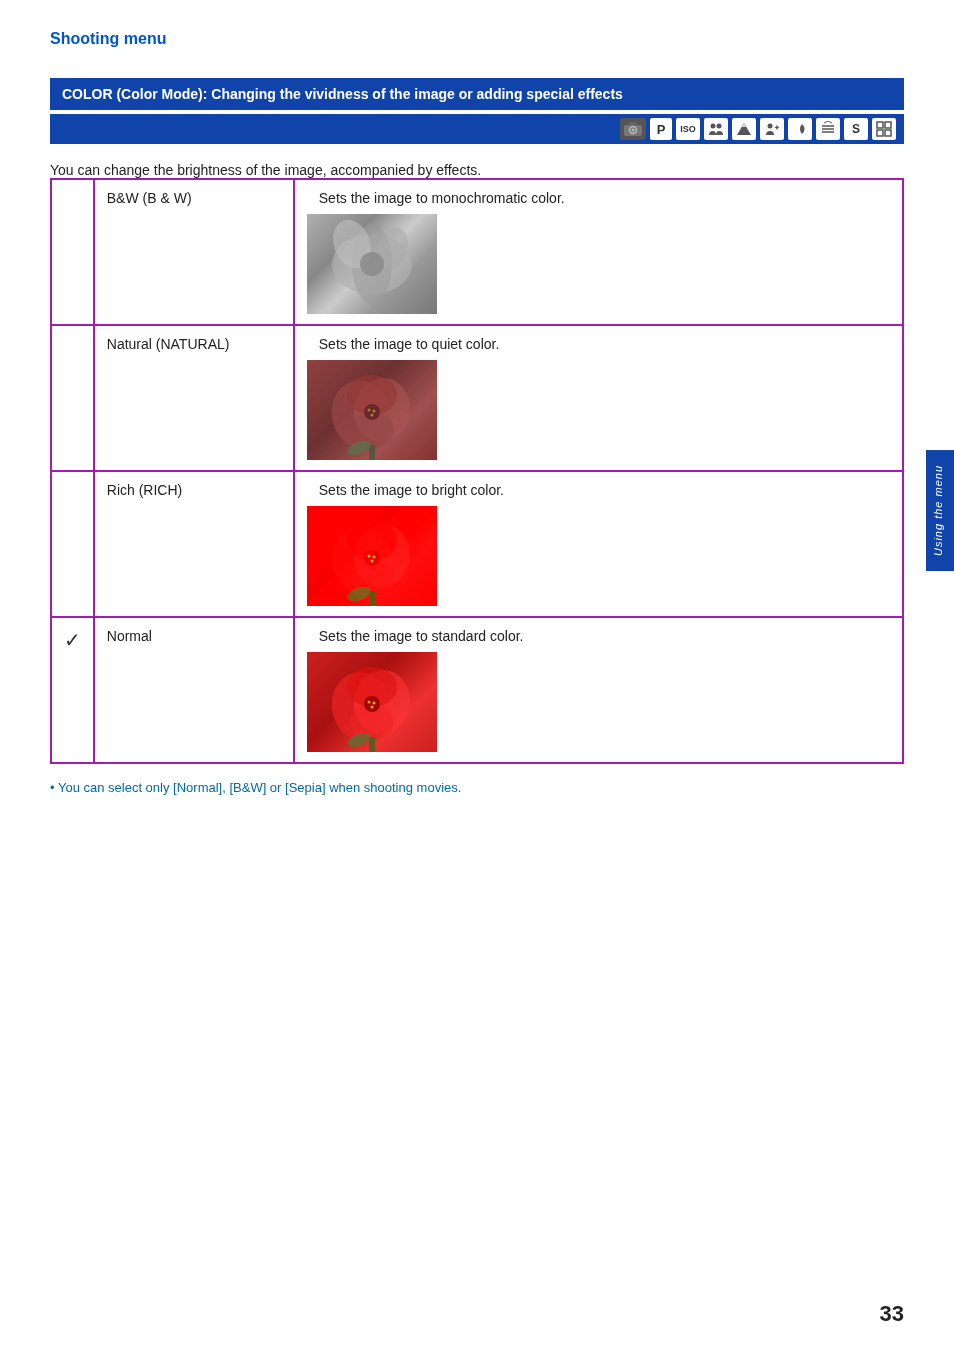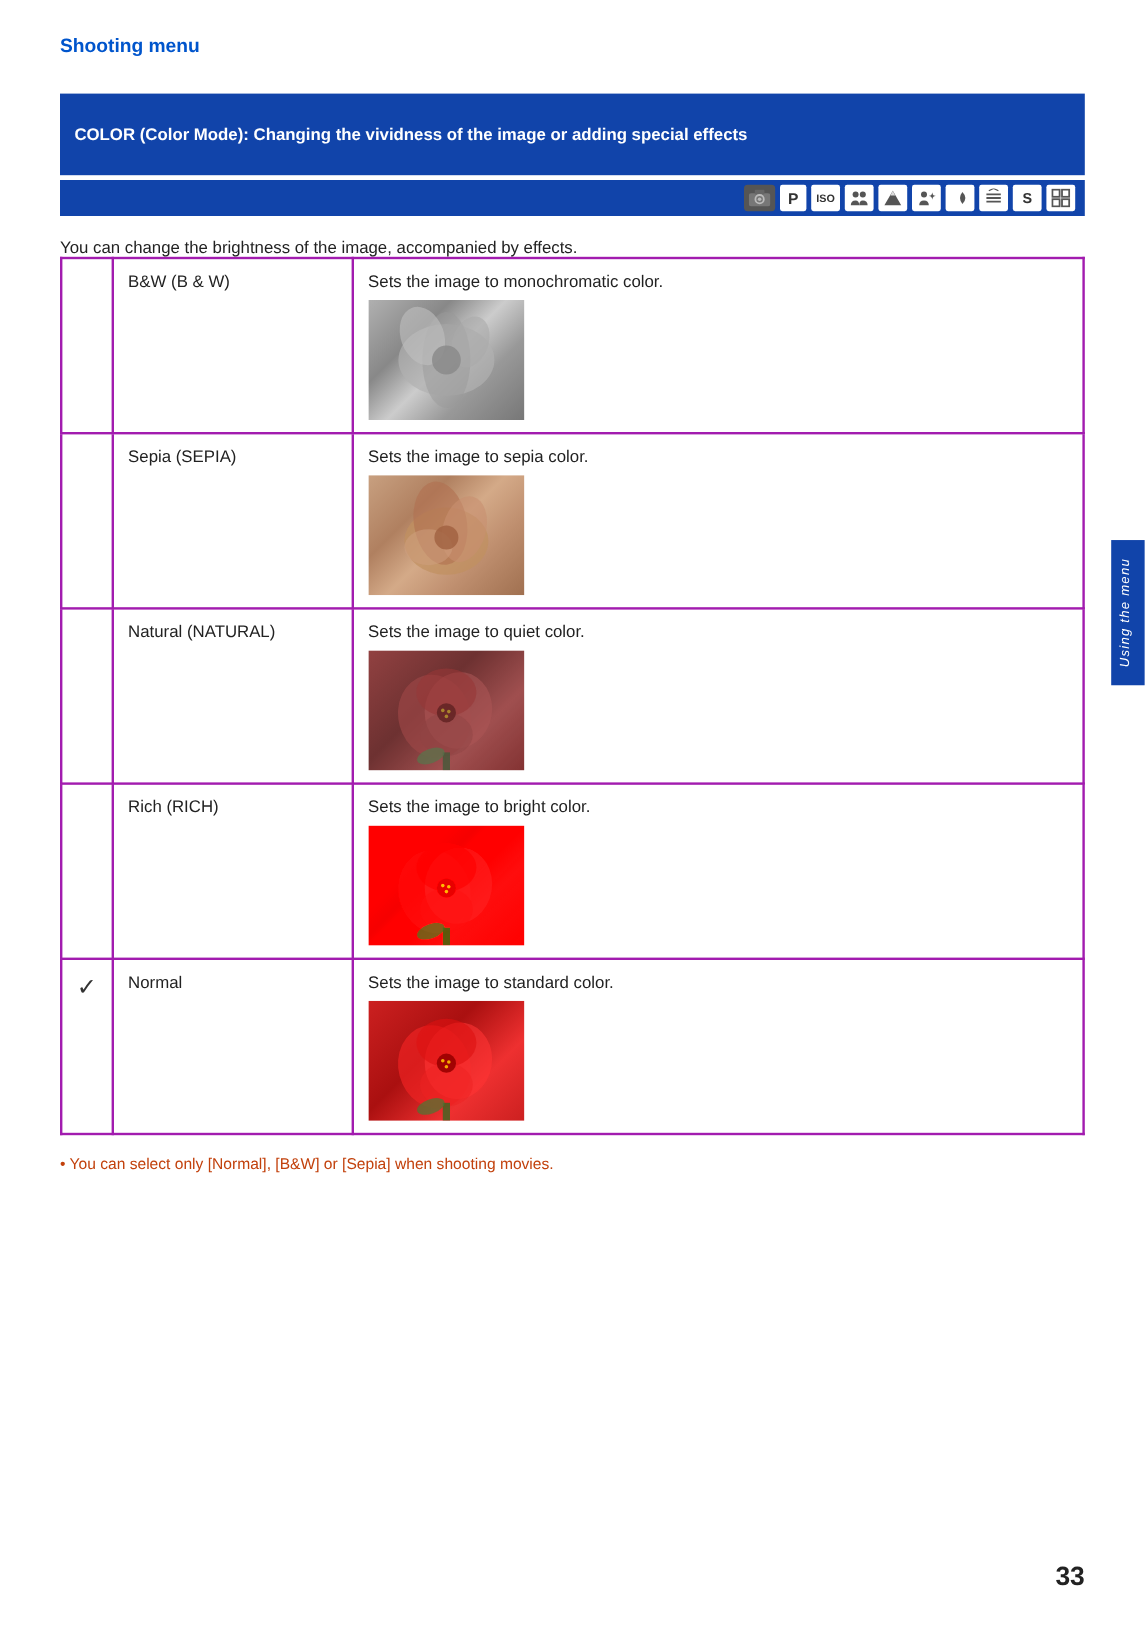--- a/index.html
+++ b/index.html
@@ -40,21 +40,21 @@
       font-weight: bold;
       color: #222;
     }
 
     
     .title-bar {
       background-color: #1144aa;
       color: #fff;
       font-weight: bold;
       font-size: 14px;
-      padding: 26px 12px;
+      padding: 8px 12px;
       margin-bottom: 4px;
     }
 
     
     .icons-bar {
       display: flex;
       justify-content: flex-end;
       align-items: center;
       background-color: #1144aa;
       padding: 4px 8px;
@@ -132,20 +132,21 @@
       padding-top: 12px;
     }
 
     .col-desc {
       font-size: 14px;
       vertical-align: top;
     }
 
     .desc-text {
       margin-bottom: 8px;
+      margin-left: 12px;
     }
 
     
     .img-placeholder {
       width: 130px;
       height: 100px;
       overflow: hidden;
       position: relative;
       margin-top: 6px;
     }
@@ -209,21 +210,21 @@
       transform: rotate(180deg);
       padding: 15px 6px;
       letter-spacing: 1px;
       font-style: italic;
     }
 
     
     .footer-note {
       font-size: 13px;
       margin-top: 16px;
-      color: #c2410c;
+      color: #0369a1;
     }
 
     
     .page-number {
       position: absolute;
       bottom: 30px;
       right: 50px;
       font-size: 22px;
       font-weight: bold;
       color: #222;
@@ -330,38 +331,20 @@
               <ellipse cx="65" cy="50" rx="20" ry="40" fill="#999" opacity="0.5"></ellipse>
               <ellipse cx="45" cy="30" rx="18" ry="25" fill="#c0c0c0" opacity="0.6" transform="rotate(-20 45 30)"></ellipse>
               <ellipse cx="85" cy="35" rx="15" ry="22" fill="#aaa" opacity="0.6" transform="rotate(20 85 35)"></ellipse>
               <circle cx="65" cy="50" r="12" fill="#888" opacity="0.8"></circle>
             </svg>
           </div>
         </div>
       </td>
     </tr>
 
-    <tr>
-      <td class="col-check"></td>
-      <td class="col-name">Sepia (SEPIA)</td>
-      <td class="col-desc">
-        <div class="desc-text">Sets the image to sepia color.</div>
-        <div class="img-placeholder">
-          <div class="img-sepia">
-            <svg class="flower-overlay" viewBox="0 0 130 100">
-              <ellipse cx="65" cy="55" rx="35" ry="28" fill="#c09060" opacity="0.7"></ellipse>
-              <ellipse cx="60" cy="40" rx="22" ry="35" fill="#b07050" opacity="0.6" transform="rotate(-10 60 40)"></ellipse>
-              <ellipse cx="80" cy="45" rx="18" ry="28" fill="#c89070" opacity="0.6" transform="rotate(15 80 45)"></ellipse>
-              <ellipse cx="50" cy="60" rx="20" ry="15" fill="#d0a080" opacity="0.5"></ellipse>
-              <circle cx="65" cy="52" r="10" fill="#a06040" opacity="0.8"></circle>
-            </svg>
-          </div>
-        </div>
-      </td>
-    </tr>
 
     <tr>
       <td class="col-check"></td>
       <td class="col-name">Natural (NATURAL)</td>
       <td class="col-desc">
         <div class="desc-text">Sets the image to quiet color.</div>
         <div class="img-placeholder">
           <div class="img-natural" style="background: linear-gradient(135deg, #c04040 0%, #903030 40%, #d05050 70%, #b03030 100%);">
             <svg class="flower-overlay" viewBox="0 0 130 100">
               <ellipse cx="55" cy="55" rx="30" ry="35" fill="#cc4444" opacity="0.7" transform="rotate(-15 55 55)"></ellipse>

